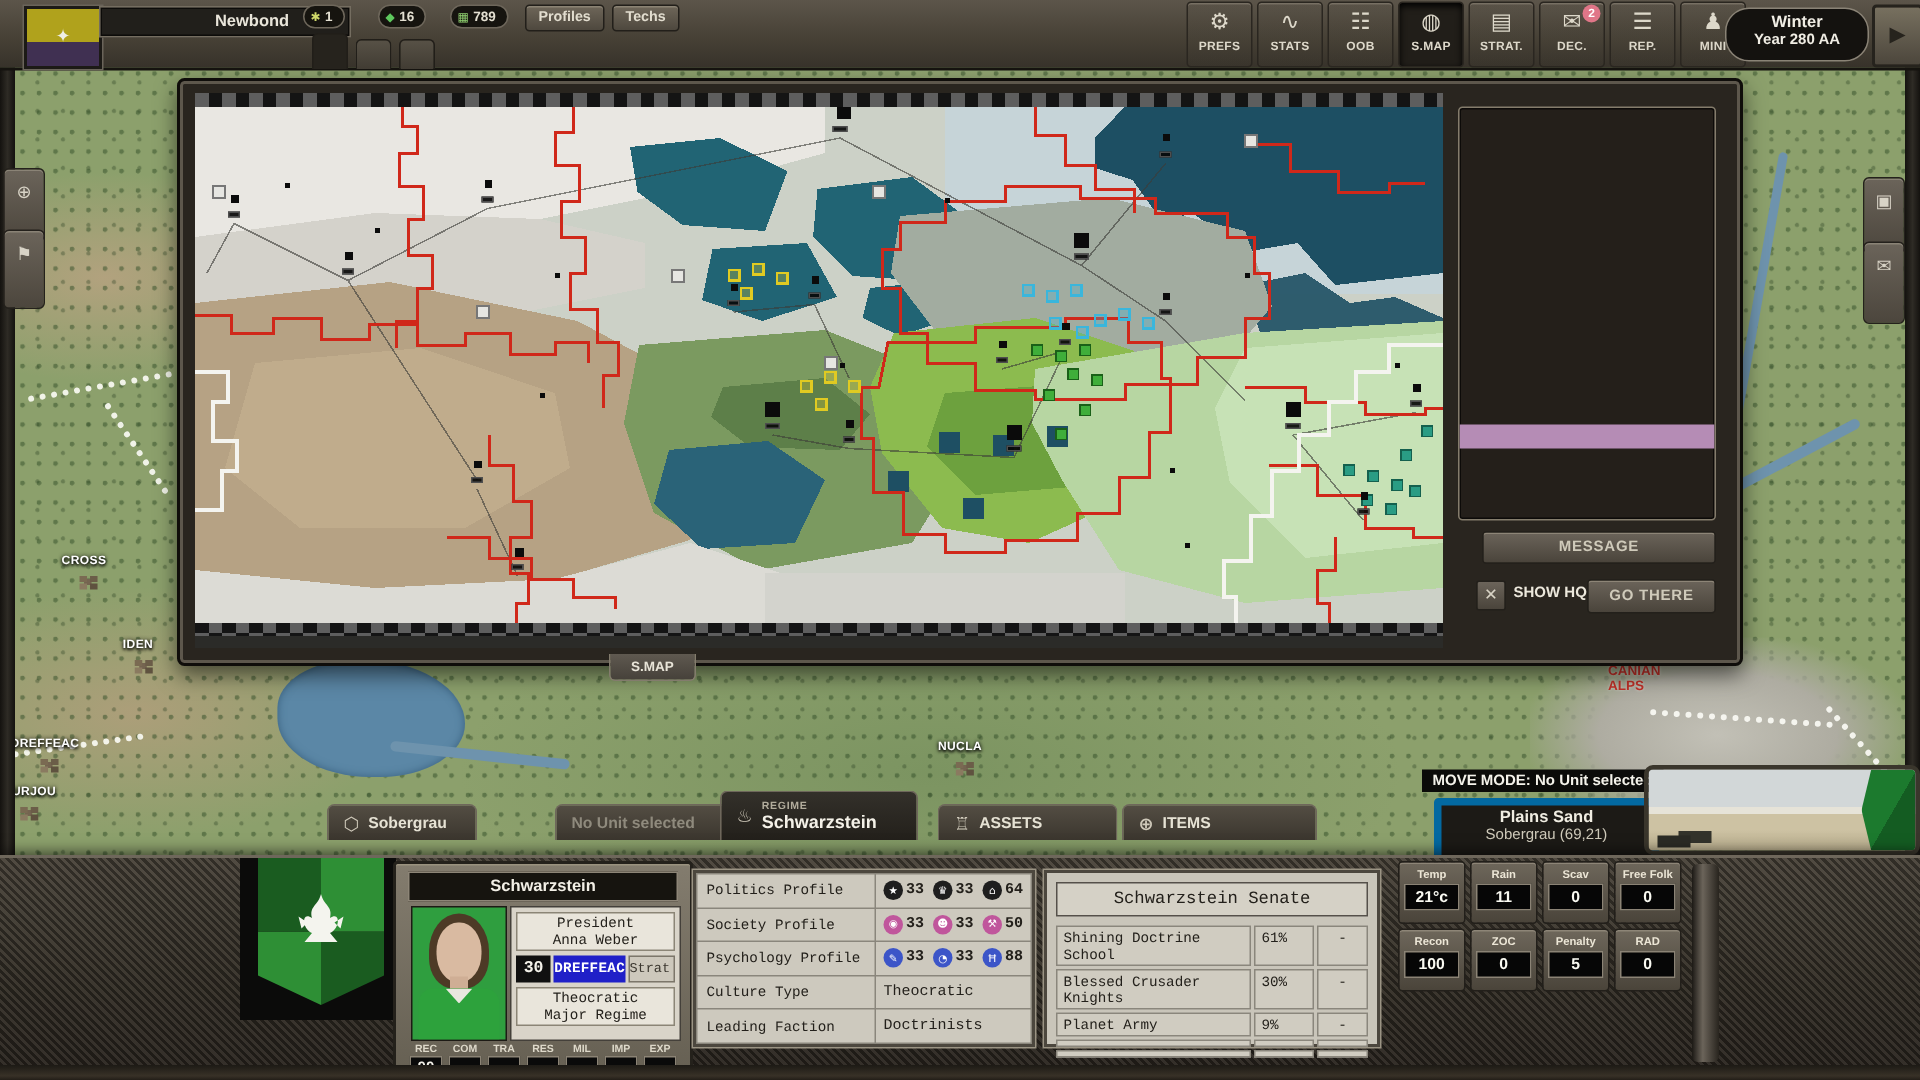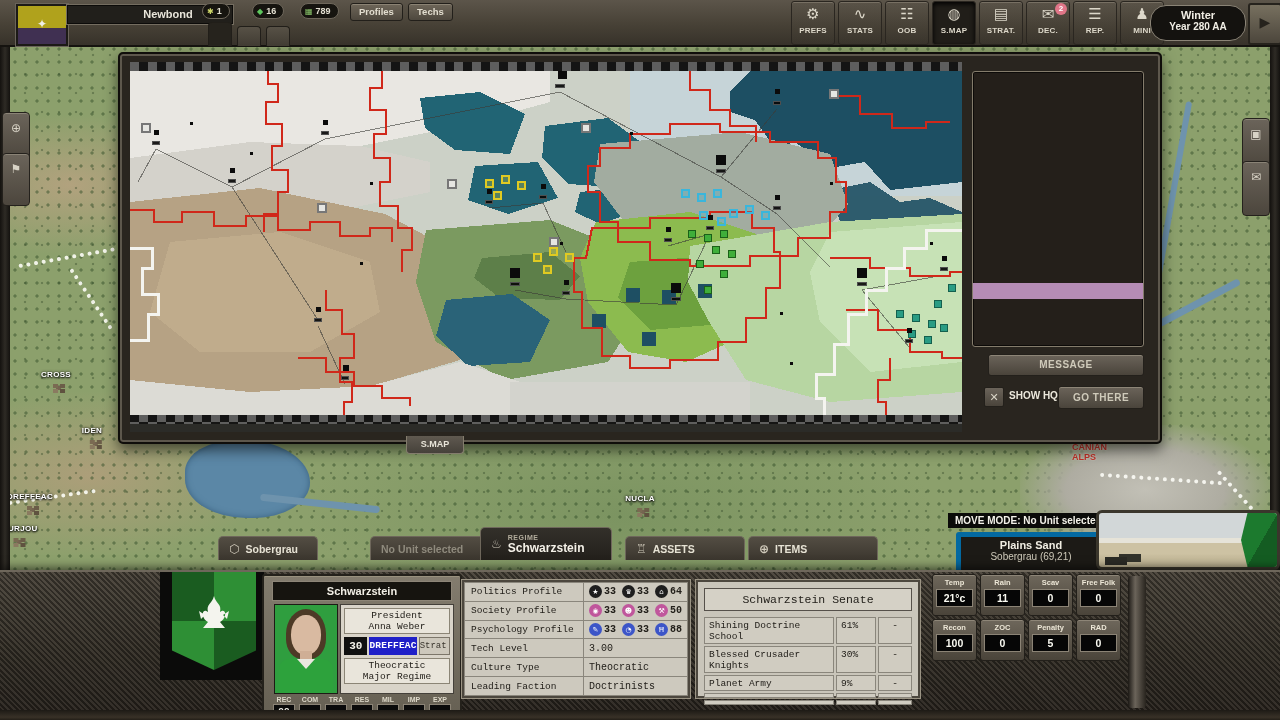--- a/index.html
+++ b/index.html
@@ -673,24 +673,20 @@
         <div class="pt-val">
           <span class="bdg psy">✎</span>
             <span class="bval">33</span>
           <span class="bdg psy">◔</span>
             <span class="bval">33</span>
           <span class="bdg psy">Ħ</span>
             <span class="bval">88</span>
         </div>
       </div>
       <div class="pt-row">
-        <div class="pt-label">Tech Level</div>
-        <div class="pt-val">3.00</div>
-      </div>
-      <div class="pt-row">
         <div class="pt-label">Culture Type</div>
         <div class="pt-val">Theocratic</div>
       </div>
       <div class="pt-row">
         <div class="pt-label">Leading Faction</div>
         <div class="pt-val">Doctrinists</div>
       </div>
     </div>
 
     <div class="senate">

